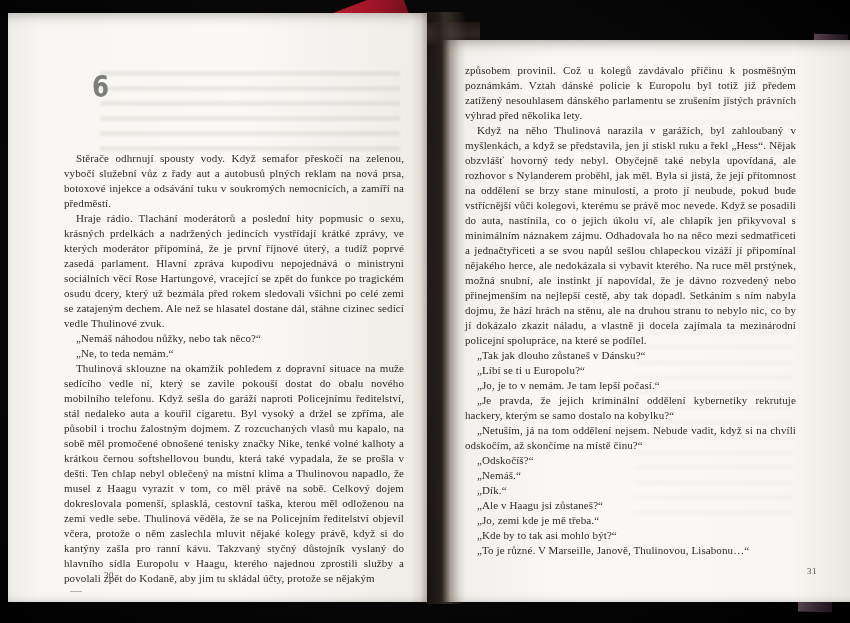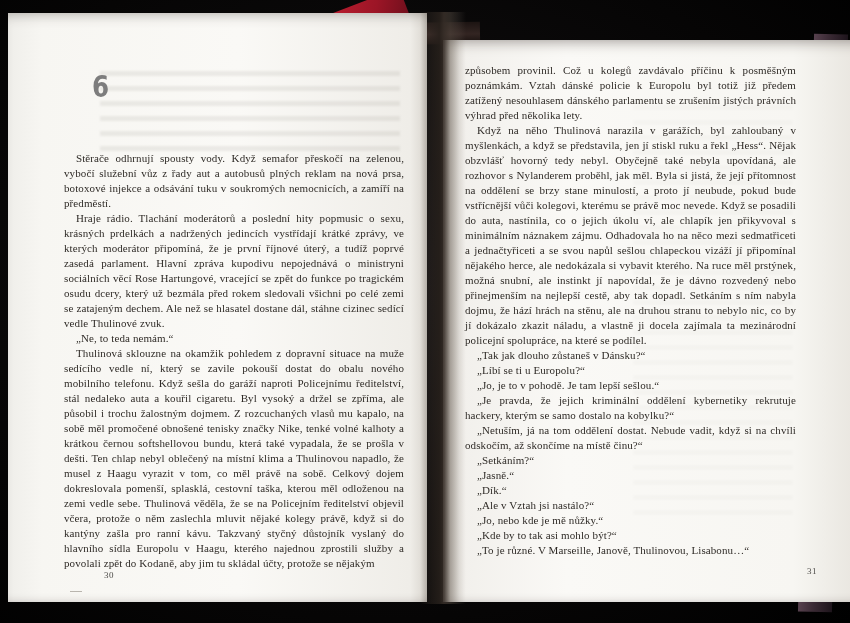--- a/index.html
+++ b/index.html
@@ -86,42 +86,43 @@
   <div class="red-sliver"></div>
   <div class="red-thread"></div>
   <div class="right-cover"></div>
 
   <div class="page page-left">
     <div class="bleed bleed-left"></div>
     <div class="chapter-num">6</div>
     <div class="textcol textcol-left">
         <p class="para">Stěrače odhrnují spousty vody. Když semafor přeskočí na zelenou, vybočí služební vůz z řady aut a autobusů plných reklam na nová prsa, botoxové injekce a odsávání tuku v soukromých nemocnicích, a zamíří na předměstí.</p>
         <p class="para">Hraje rádio. Tlachání moderátorů a poslední hity popmusic o sexu, krásných prdelkách a nadržených jedincích vystřídají krátké zprávy, ve kterých moderátor připomíná, že je první říjnové úterý, a tudíž poprvé zasedá parlament. Hlavní zpráva kupodivu nepojednává o ministryni sociálních věcí Rose Hartungové, vracející se zpět do funkce po tragickém osudu dcery, který už bezmála před rokem sledovali všichni po celé zemi se zatajeným dechem. Ale než se hlasatel dostane dál, stáhne cizinec sedící vedle Thulinové zvuk.</p>
+        <p class="para">„Nemáš náhodou nůžky, nebo tak něco?“</p>
         <p class="para">„Ne, to teda nemám.“</p>
         <p class="para">Thulinová sklouzne na okamžik pohledem z dopravní situace na muže sedícího vedle ní, který se zavile pokouší dostat do obalu nového mobilního telefonu. Když sešla do garáží naproti Policejnímu ředitelství, stál nedaleko auta a kouřil cigaretu. Byl vysoký a držel se zpříma, ale působil i trochu žalostným dojmem. Z rozcuchaných vlasů mu kapalo, na sobě měl promočené obnošené tenisky značky Nike, tenké volné kalhoty a krátkou černou softshellovou bundu, která také vypadala, že se prošla v dešti. Ten chlap nebyl oblečený na místní klima a Thulinovou napadlo, že musel z Haagu vyrazit v tom, co měl právě na sobě. Celkový dojem dokreslovala pomenší, splasklá, cestovní taška, kterou měl odloženou na zemi vedle sebe. Thulinová věděla, že se na Policejním ředitelství objevil včera, protože o něm zaslechla mluvit nějaké kolegy právě, když si do kantýny zašla pro ranní kávu. Takzvaný styčný důstojník vyslaný do hlavního sídla Europolu v Haagu, kterého najednou zprostili služby a povolali zpět do Kodaně, aby jim tu skládal účty, protože se nějakým</p>
       </div>
     <div class="pagenum pagenum-left">30</div>
     <div class="pencil-mark"></div>
   </div>
 
   <div class="page page-right">
     <div class="bleed bleed-right"></div>
     <div class="textcol textcol-right">
         <p class="para no-indent">způsobem provinil. Což u kolegů zavdávalo příčinu k posměšným poznámkám. Vztah dánské policie k Europolu byl totiž již předem zatížený nesouhlasem dánského parlamentu se zrušením jistých právních výhrad před několika lety.</p>
         <p class="para">Když na něho Thulinová narazila v garážích, byl zahloubaný v myšlenkách, a když se představila, jen jí stiskl ruku a řekl „Hess“. Nějak obzvlášť hovorný tedy nebyl. Obyčejně také nebyla upovídaná, ale rozhovor s Nylanderem proběhl, jak měl. Byla si jistá, že její přítomnost na oddělení se brzy stane minulostí, a proto jí neubude, pokud bude vstřícnější vůči kolegovi, kterému se právě moc nevede. Když se posadili do auta, nastínila, co o jejich úkolu ví, ale chlapík jen přikyvoval s minimálním náznakem zájmu. Odhadovala ho na něco mezi sedmatřiceti a jednačtyřiceti a se svou napůl sešlou chlapeckou vizáží jí připomínal nějakého herce, ale nedokázala si vybavit kterého. Na ruce měl prstýnek, možná snubní, ale instinkt jí napovídal, že je dávno rozvedený nebo přinejmenším na nejlepší cestě, aby tak dopadl. Setkáním s ním nabyla dojmu, že hází hrách na stěnu, ale na druhou stranu to nebylo nic, co by jí dokázalo zkazit náladu, a vlastně ji docela zajímala ta mezinárodní policejní spolupráce, na které se podílel.</p>
         <p class="para">„Tak jak dlouho zůstaneš v Dánsku?“</p>
         <p class="para">„Líbí se ti u Europolu?“</p>
-        <p class="para">„Jo, je to v pohodě. Je tam lepší sešlou.“</p>
+        <p class="para">„Jo, je to v nemám. Je tam lepší počasí.“</p>
         <p class="para">„Je pravda, že jejich kriminální oddělení kybernetiky rekrutuje hackery, kterým se samo dostalo na kobylku?“</p>
-        <p class="para">„Netuším, já na tom oddělení dostat. Nebude vadit, když si na chvíli odskočím, až skončíme na místě činu?“</p>
-        <p class="para">„Setkáním?“</p>
-        <p class="para">„Jasně.“</p>
+        <p class="para">„Netuším, já na tom oddělení nejsem. Nebude vadit, když si na chvíli odskočím, až skončíme na místě činu?“</p>
+        <p class="para">„Odskočíš?“</p>
+        <p class="para">„Nemáš.“</p>
         <p class="para">„Dík.“</p>
-        <p class="para">„Ale v Vztah jsi nastálo?“</p>
-        <p class="para">„Jo, nebo kde je mě nůžky.“</p>
+        <p class="para">„Ale v Haagu jsi zůstaneš?“</p>
+        <p class="para">„Jo, zemi kde je mě třeba.“</p>
         <p class="para">„Kde by to tak asi mohlo být?“</p>
         <p class="para">„To je různé. V Marseille, Janově, Thulinovou, Lisabonu…“</p>
       </div>
     <div class="pagenum pagenum-right">31</div>
   </div>
 
   <div class="gutter"></div>
 
 </div>
 

